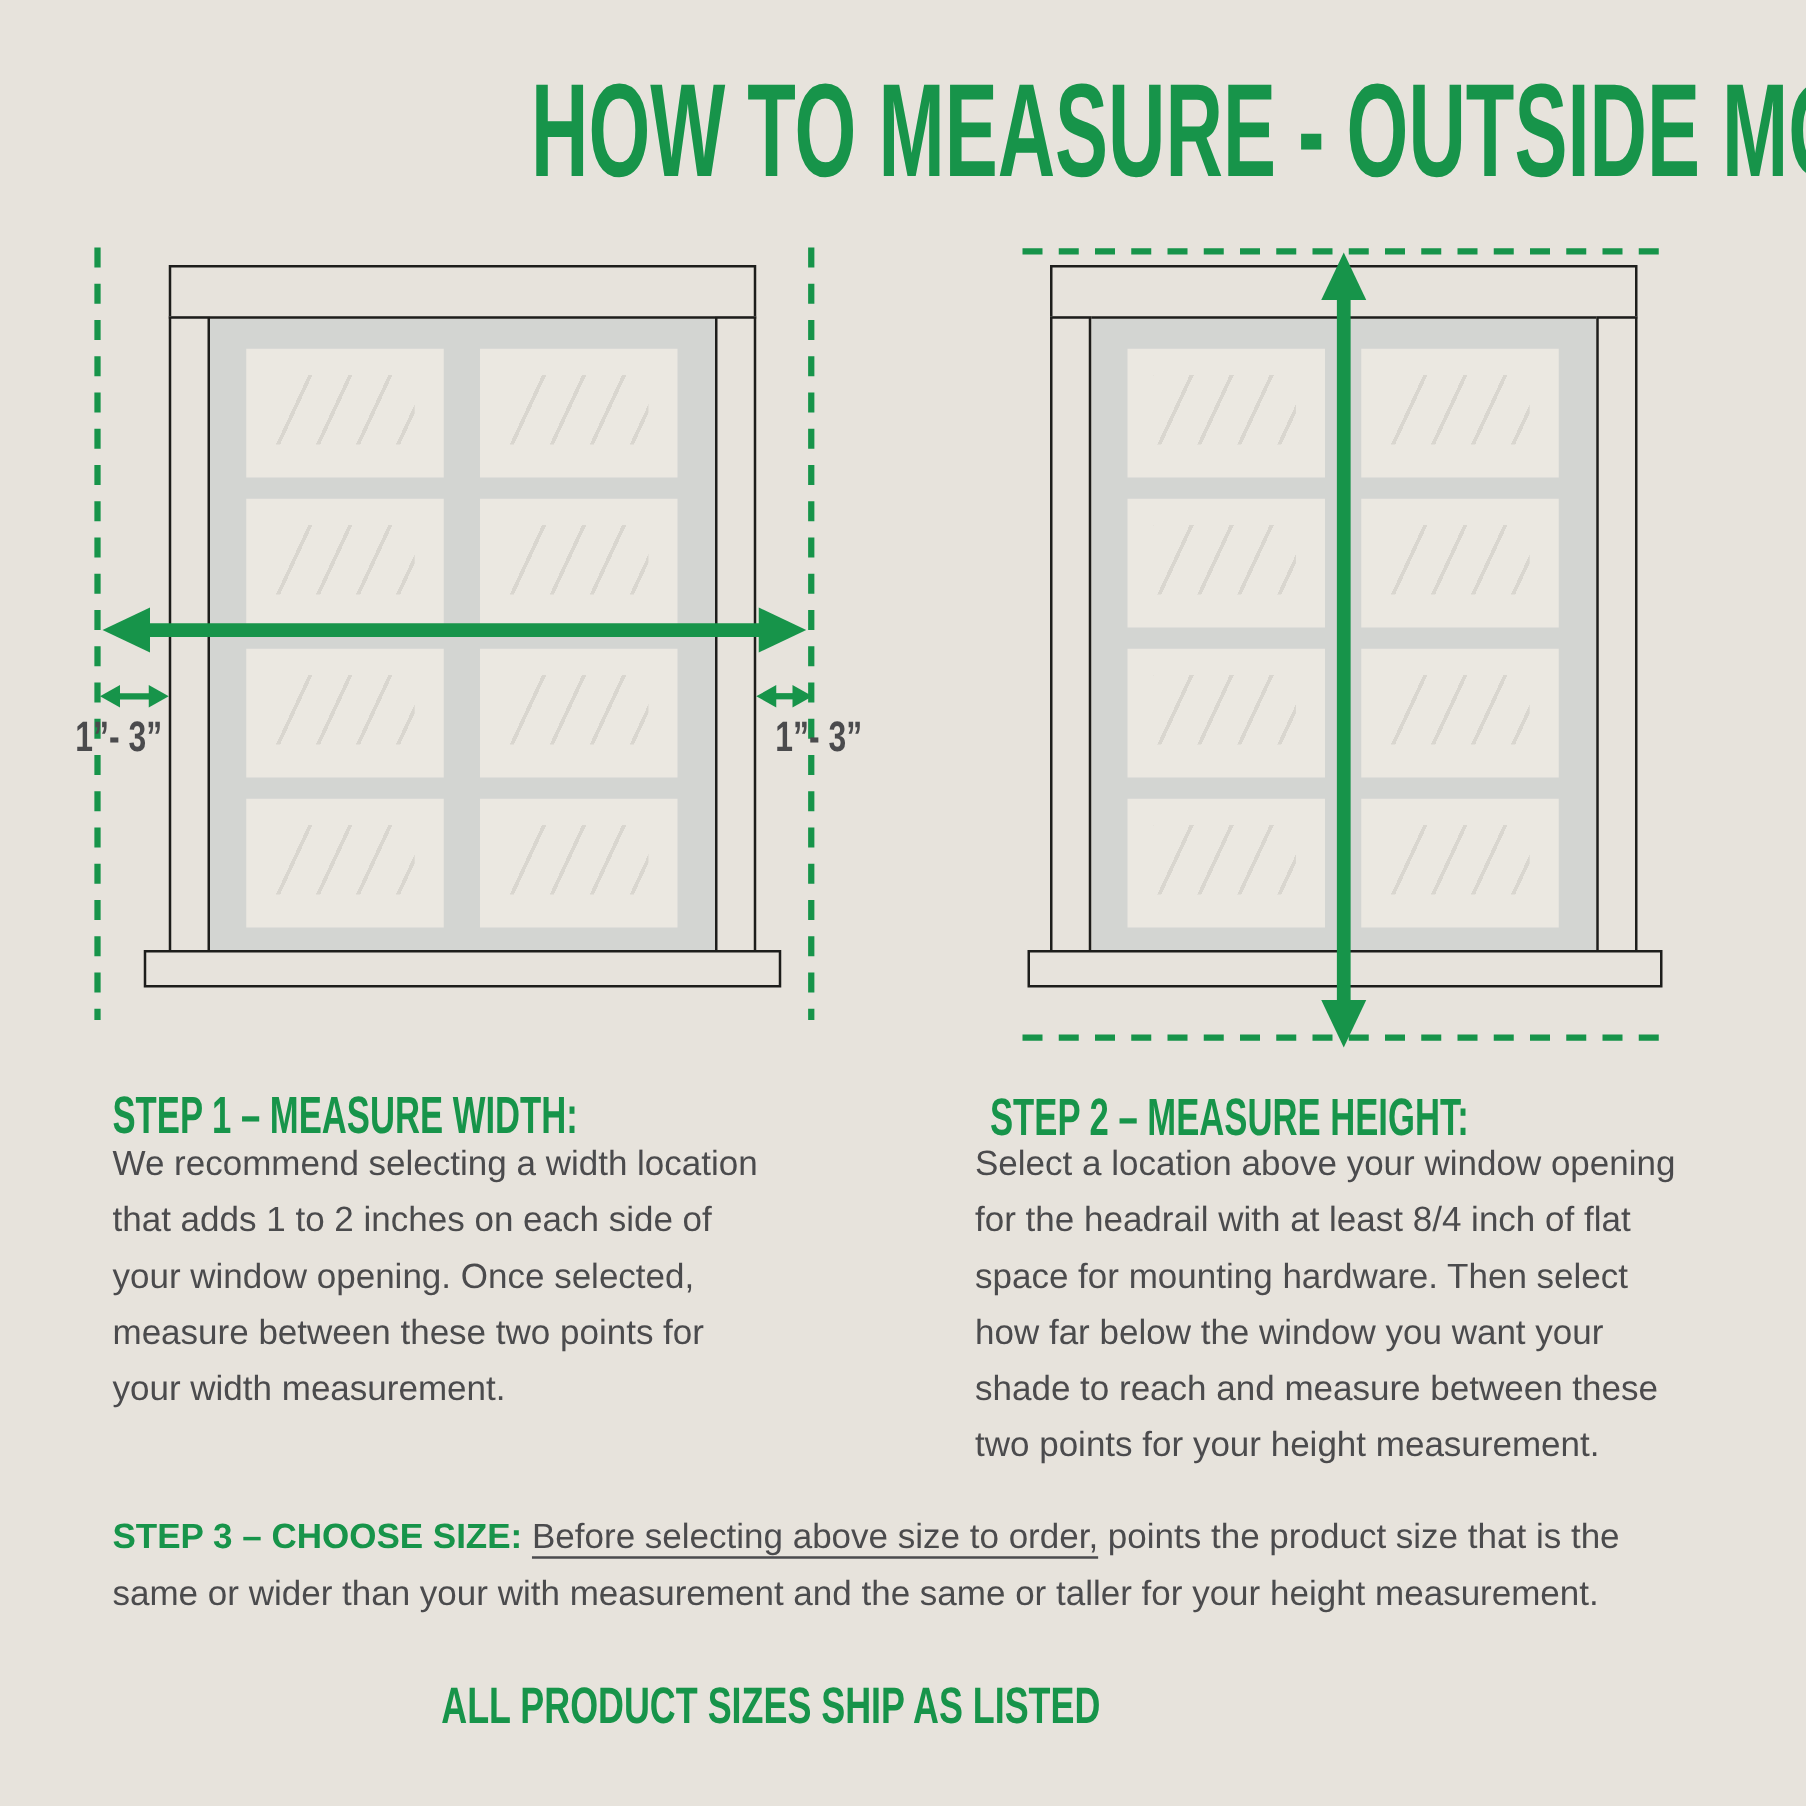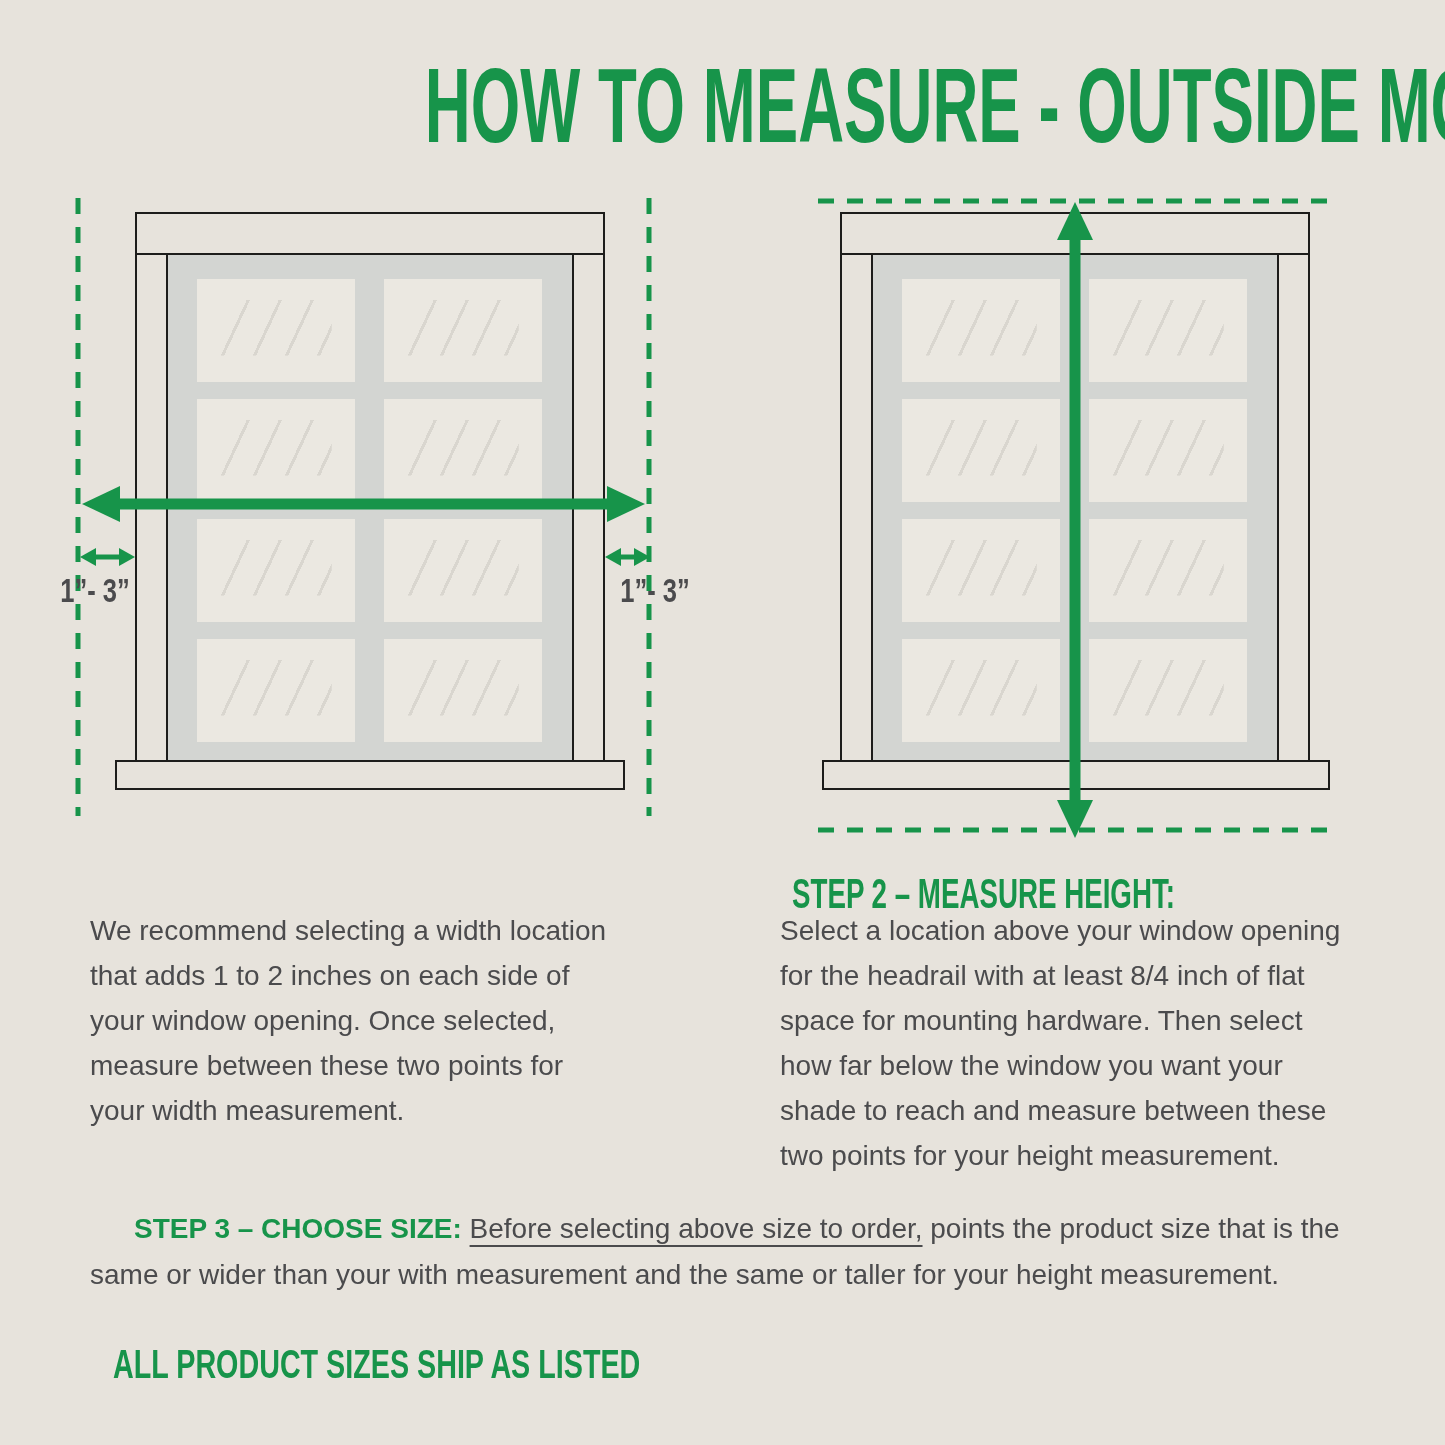--- a/index.html
+++ b/index.html
@@ -60,25 +60,25 @@
   .step-heading{position:absolute;line-height:44px;white-space:nowrap;}
   .step-heading .h-inner{display:inline-block;font-size:42px;font-weight:bold;color:var(--green);
     transform:scaleX(.66);transform-origin:0 50%;white-space:nowrap;}
   .step1-heading{left:90px;top:870px;}
   .step2-heading{left:780px;top:872px;margin-left:12px;}
   .step-body{position:absolute;font-size:28px;line-height:45px;color:var(--text);white-space:pre-line;}
   .step1-body{left:90px;top:908px;width:620px;}
   .step2-body{left:780px;top:908px;width:640px;}
 
   .step3{position:absolute;left:90px;top:1206px;width:1330px;font-size:28px;line-height:46px;color:var(--text);}
-  .step3 .s3-heading{font-weight:bold;color:var(--green);margin-left:44px;}
+  .step3 .s3-heading{font-weight:bold;color:var(--green);}
   .step3 .u{text-decoration:underline;text-decoration-thickness:2px;text-underline-offset:7px;}
 
   
-  .footer{position:absolute;left:0;top:1340px;width:1234px;line-height:48px;}
+  .footer{position:absolute;left:0;top:1340px;width:1234px;text-align:center;line-height:48px;}
   .footer-inner{display:inline-block;font-size:41px;font-weight:bold;color:var(--green);
     transform:scaleX(.70);transform-origin:50% 50%;white-space:nowrap;}
 </style>
 </head>
 <body>
 
 <div class="page">
 
   <div class="title">
     <span class="title-inner">HOW TO MEASURE - OUTSIDE MOUNTED</span>
@@ -137,20 +137,23 @@
     <polygon class="gf" points="650,557 634,548 634,566"></polygon>
 
     <line class="gs shaft" x1="1075" y1="238" x2="1075" y2="802"></line>
     <polygon class="gf" points="1075,202 1057,240 1093,240"></polygon>
     <polygon class="gf" points="1075,838 1057,800 1093,800"></polygon>
   </svg>
 
   <div class="size-label left">1”- 3”</div>
   <div class="size-label right">1”- 3”</div>
 
+  <div class="step-heading step1-heading">
+    <span class="h-inner">STEP 1 – MEASURE WIDTH:</span>
+  </div>
   <div class="step-body step1-body">We recommend selecting a width location
 that adds 1 to 2 inches on each side of
 your window opening.  Once selected,
 measure between these two points for
 your width measurement.</div>
 
   <div class="step-heading step2-heading">
     <span class="h-inner">STEP 2 – MEASURE HEIGHT:</span>
   </div>
   <div class="step-body step2-body">Select a location above your window opening

